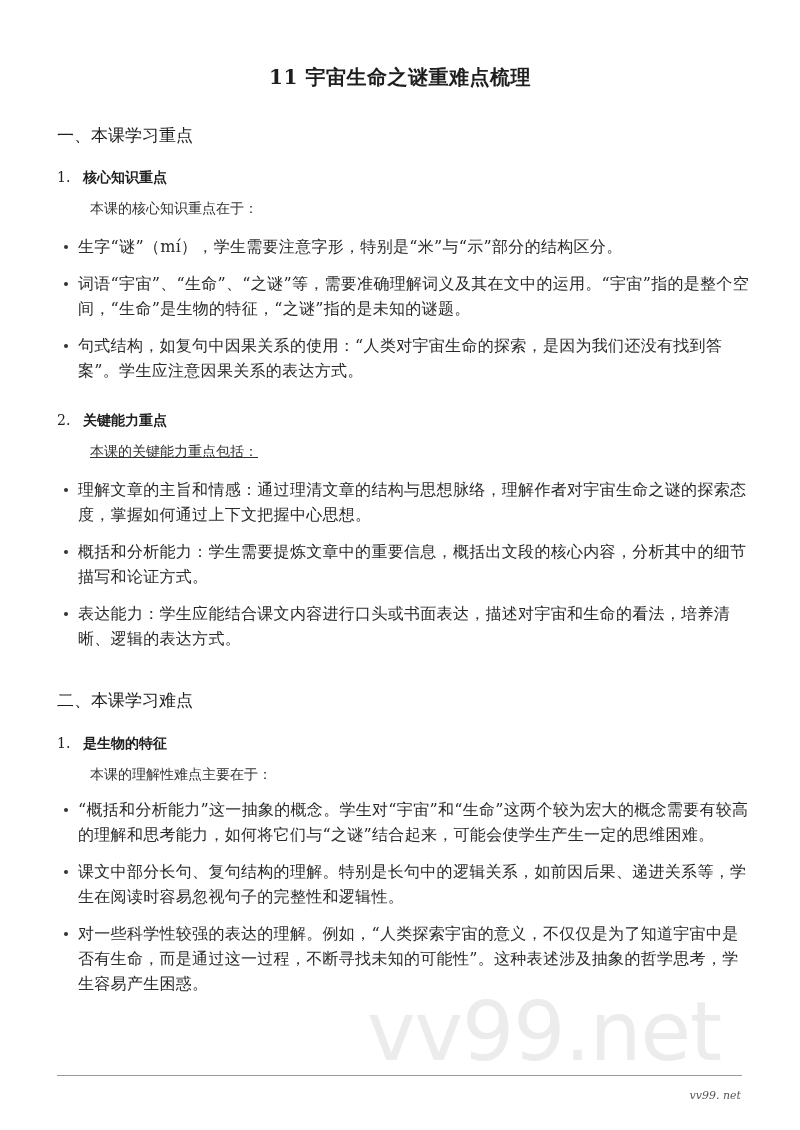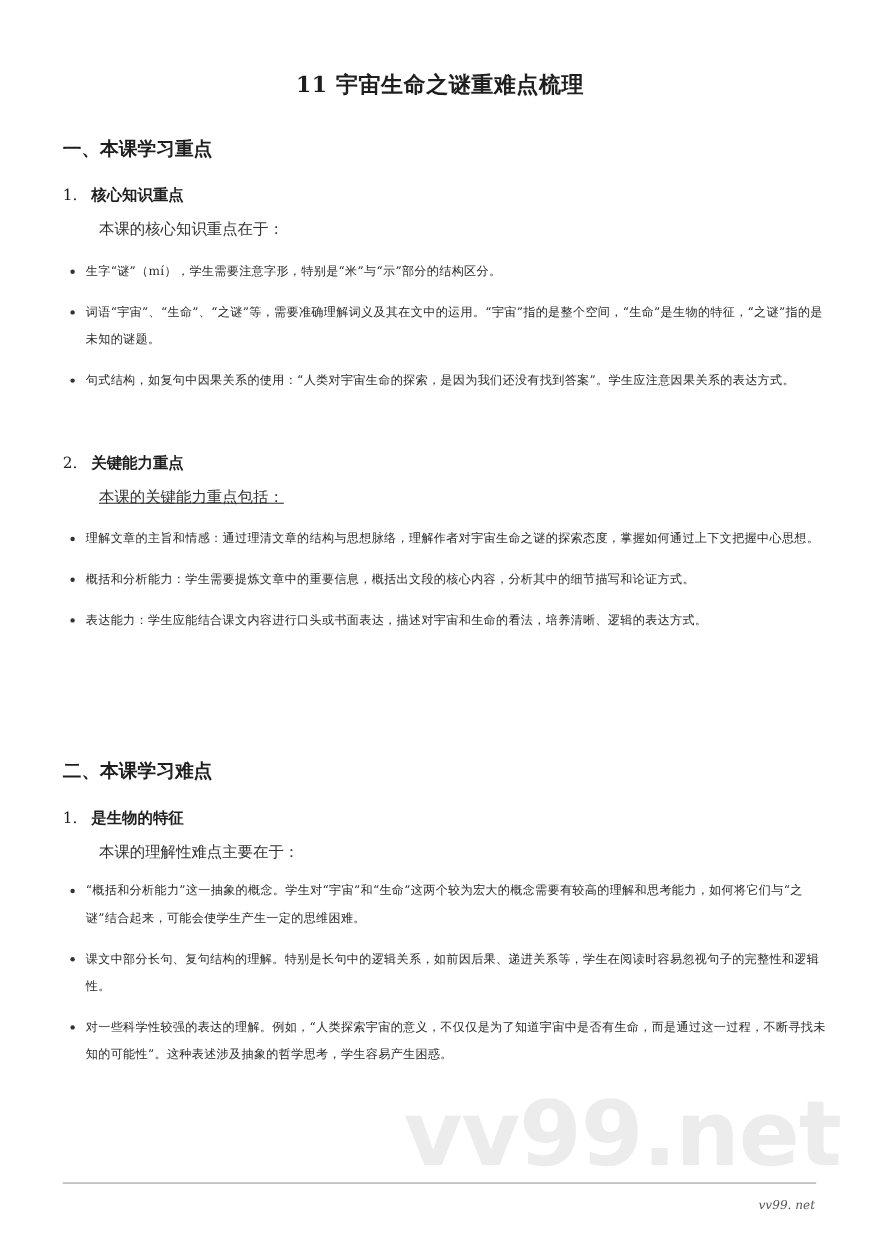--- a/index.html
+++ b/index.html
@@ -7,42 +7,42 @@
     width: 800px; height: 1130px; position: relative; overflow: hidden;
     font-family: "DejaVu Serif", "Liberation Serif", serif;
     color: #222222;
   }
   .page { position: absolute; left: 0; top: 0; width: 800px; height: 1096px; }
   .title {
     position: absolute; top: 64px; left: 0; width: 800px; text-align: center;
     font-size: 20px; font-weight: bold; color: #1e1e1e; letter-spacing: 0.5px;
   }
   .h1 {
-    position: absolute; left: 57px; font-size: 17px; font-weight: bold; color: #1e1e1e;
+    position: absolute; left: 57px; font-size: 17px; font-weight: normal; color: #1e1e1e;
   }
   .h2 {
     position: absolute; left: 57px; font-size: 14px; font-weight: bold; color: #1e1e1e;
   }
   .h2 .num { display: inline-block; width: 26px; font-weight: normal; }
   .intro {
     position: absolute; left: 90px; font-size: 14px; color: #333333;
   }
   .bullets { position: absolute; left: 62px; width: 690px; margin: 0; padding: 0; list-style: none; }
   .bullets li {
-    position: relative; padding-left: 16px; font-size: 11px; line-height: 25px;
+    position: relative; padding-left: 16px; font-size: 16px; line-height: 25px;
     color: #2a2a2a; margin-bottom: 12px; letter-spacing: 0.3px;
   }
   .bullets li .dot {
     position: absolute; left: 2px; top: 11px; width: 4px; height: 4px;
     border-radius: 50%; background: #333333;
   }
   .watermark {
     position: absolute; left: 367px; top: 984px;
     font-family: "DejaVu Sans", "Liberation Sans", sans-serif;
-    font-size: 82px; font-weight: bold; color: #ececec; letter-spacing: -1px;
+    font-size: 82px; font-weight: normal; color: #ececec; letter-spacing: -1px;
   }
   .footer-line {
     position: absolute; left: 57px; top: 1075px; width: 685px; height: 1px; background: #9a9a9a;
   }
   .footer-text {
     position: absolute; right: 59px; top: 1089px; font-size: 11px; font-style: italic; color: #555555;
   }
 </style>
 </head>
 <body>

